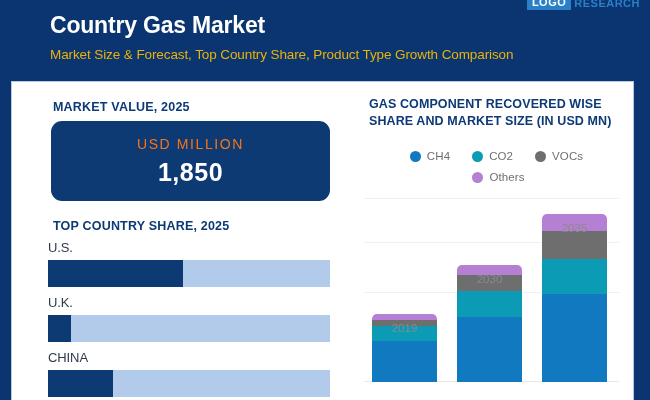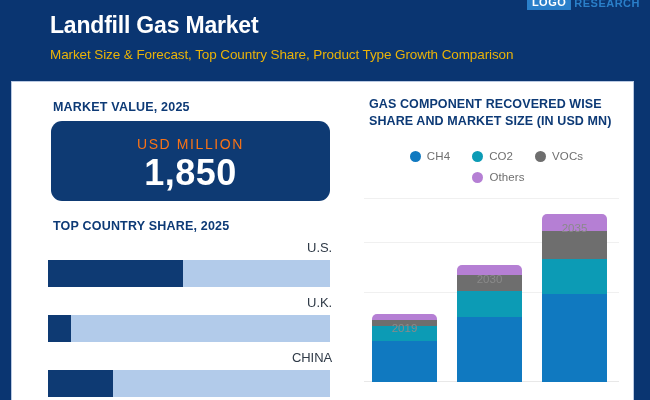--- a/index.html
+++ b/index.html
@@ -100,35 +100,35 @@
     align-items: center;
     justify-content: center;
   }
   #market-value-unit {
     font-size: 14px;
     color: #f97316;
     letter-spacing: 1.6px;
     line-height: 22px;
   }
   #market-value-number {
-    font-size: 36px;
+    font-size: 25px;
     font-weight: bold;
     color: #ffffff;
     letter-spacing: 0.5px;
     line-height: 35px;
   }
 
   #country-heading { left: 41px; top: 137px; }
 
   #country-list {
     position: absolute;
     left: 36px; top: 158px;
     width: 284px;
   }
-  .country-row { margin-bottom: 8px; text-align: right; }
+  .country-row { margin-bottom: 8px; }
   .country-label {
     font-size: 13px;
     color: #2f3a47;
     margin-bottom: 5px;
     letter-spacing: -0.1px;
   }
   .country-track {
     position: relative;
     width: 282px;
     height: 27px;
@@ -233,21 +233,21 @@
     width: 65px;
     text-align: center;
     font-size: 11.5px;
     color: #8a8a8a;
   }
 </style>
 </head>
 <body>
 
 <div id="header">
-  <div id="page-title">Landfill Gas Market</div>
+  <div id="page-title">Country Gas Market</div>
   <div id="page-subtitle">Market Size &amp; Forecast, Top Country Share, Product Type Growth Comparison</div>
   <div id="logo">
     <span id="logo-mark">LOGO</span>
     <span id="logo-text">RESEARCH</span>
   </div>
 </div>
 
 <div id="card">
 
   <div id="left-panel">

